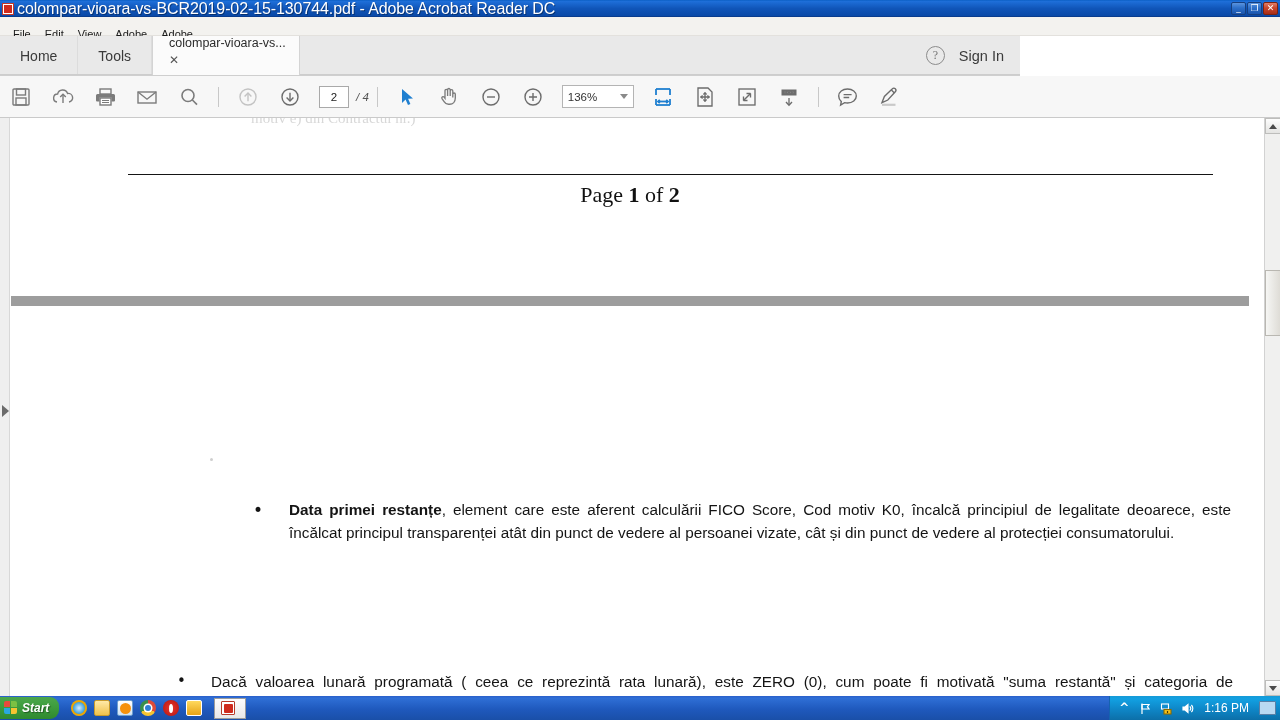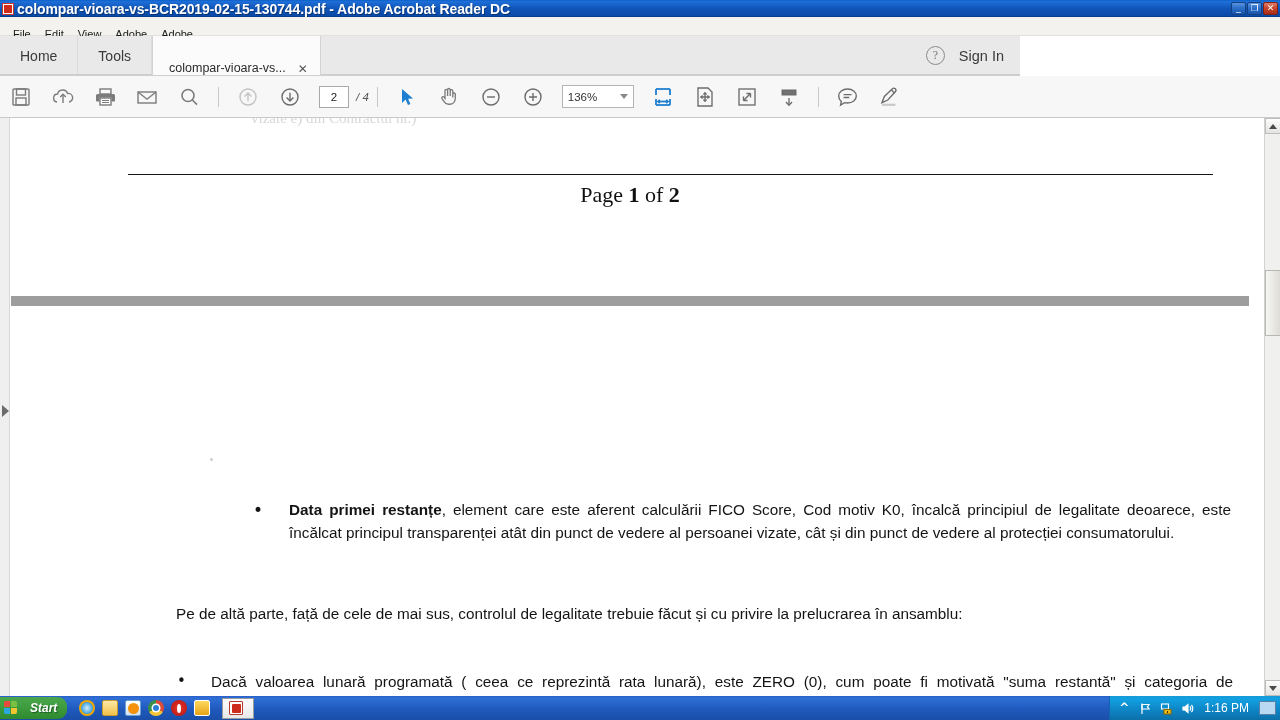--- a/index.html
+++ b/index.html
@@ -21,21 +21,21 @@
     width: 12px; height: 12px; margin-left: 2px; margin-right: 3px;
     position: relative; flex: none;
     background: #fff; border: 1px solid #c0392b;
   }
   .tb-icon::after {
     content: ""; position: absolute; left: 1px; top: 1px;
     width: 8px; height: 8px;
     background: #cf2b1d;
   }
   .tb-title {
-    color: #ffffff; font-size: 14px; font-weight: bold;
+    color: #ffffff; font-size: 16px; font-weight: normal;
     white-space: nowrap; letter-spacing: -0.1px;
     text-shadow: 1px 1px 0 rgba(0,0,0,0.35);
   }
   .tb-spacer { flex: 1 1 auto; }
   .tb-buttons { display: flex; gap: 1px; margin-right: 2px; }
   .tb-btn {
     width: 15px; height: 13px;
     background: linear-gradient(to bottom, #5b94de 0%, #2c6fc9 45%, #1a55ad 100%);
     border: 1px solid #17407f;
     border-radius: 2px;
@@ -69,28 +69,29 @@
     content: ""; position: absolute; left: 0; right: 0; bottom: 0; height: 1px;
     background: #cdcdcd;
   }
   .ts-btn {
     display: flex; align-items: center; justify-content: center;
     padding: 0 20px; font-size: 14px; color: #3a3a3a;
     background: #e9e9e9;
     border-right: 1px solid #dcdcdc;
   }
   .ts-tab {
-    display: flex; align-items: flex-end; gap: 12px;
+    display: flex; align-items: flex-start; gap: 4px;
     padding: 0 12px 0 16px;
     background: #fbfbfb;
     border-left: 1px solid #d4d4d4;
     border-right: 1px solid #d4d4d4;
     font-size: 12.5px; color: #2b2b2b;
     position: relative; z-index: 2;
     min-width: 148px;
+    flex-direction: column;
   }
   .ts-tab .close-x {
     font-size: 12px; color: #555; line-height: 1;
     font-family: "DejaVu Sans", sans-serif;
   }
   .ts-spacer { flex: 1 1 auto; }
   .ts-right { display: flex; align-items: center; gap: 14px; padding-right: 16px; }
   .help-circle {
     width: 19px; height: 19px; border-radius: 50%;
     border: 1.4px solid #8c8c8c; color: #6f6f6f;
@@ -227,21 +228,21 @@
   
   .taskbar {
     position: absolute; left: 0; bottom: 0; width: 1280px; height: 24px;
     background: linear-gradient(to bottom, #2a5fc9 0%, #2f6fd6 9%, #1f59bd 55%, #1a4fa8 100%);
     display: flex; align-items: center;
   }
   .start {
     height: 22px; margin: 0 4px 0 0; padding: 0 10px 0 4px;
     background: linear-gradient(to bottom, #4ca64c 0%, #3f9e3f 40%, #2f8a2f 100%);
     border-top-right-radius: 9px; border-bottom-right-radius: 9px;
-    display: flex; align-items: center; gap: 12px;
+    display: flex; align-items: center; gap: 4px;
     color: #fff; font-weight: bold; font-size: 12px;
     font-style: italic;
     text-shadow: 1px 1px 1px rgba(0,0,0,0.4);
   }
   .start-logo { width: 14px; height: 14px; position: relative; }
   .start-logo i {
     position: absolute; width: 6px; height: 6px; display: block;
   }
   .ql {
     display: flex; align-items: center; gap: 7px;
@@ -464,42 +465,39 @@
     </div>
   </div>
 
   <div class="docarea">
 
     <div class="leftrail">
       <div class="rail-arrow"></div>
     </div>
 
     <div class="page">
-      <div class="p1-faint">vizate e) din Contractul nr.)</div>
+      <div class="p1-faint">motiv e) din Contractul nr.)</div>
       <div class="p1-rule"></div>
       <div class="p1-pagenum">
         <span>Page </span><b>1</b><span> of </span><b>2</b>
       </div>
     </div>
 
     <div class="pagegap"></div>
 
     <div class="p2">
       <div class="dot-mark"></div>
 
       <div class="blk b1">
         <div class="bullet-row">
           <span class="bullet-glyph">•</span>
           <span class="bullet-text"><strong>Data primei restanțe</strong><span>, element care este aferent calculării FICO Score, Cod motiv K0, încalcă principiul de legalitate deoarece, este încălcat principul transparenței atât din punct de vedere al persoanei vizate, cât și din punct de vedere al protecției consumatorului.</span></span>
         </div>
       </div>
 
-      <div class="blk para">
-        <span class="indent"></span><span>Pe de altă parte, față de cele de mai sus, controlul de legalitate trebuie făcut și cu privire la prelucrarea în ansamblu:</span>
-      </div>
 
       <div class="blk list">
         <div class="li">
           <span class="bullet-glyph">•</span>
           <span class="bullet-text">Dacă valoarea lunară programată ( ceea ce reprezintă rata lunară), este ZERO (0), cum poate fi motivată "suma restantă" și categoria de întârziere"???</span>
         </div>
 
       </div>
     </div>
 

